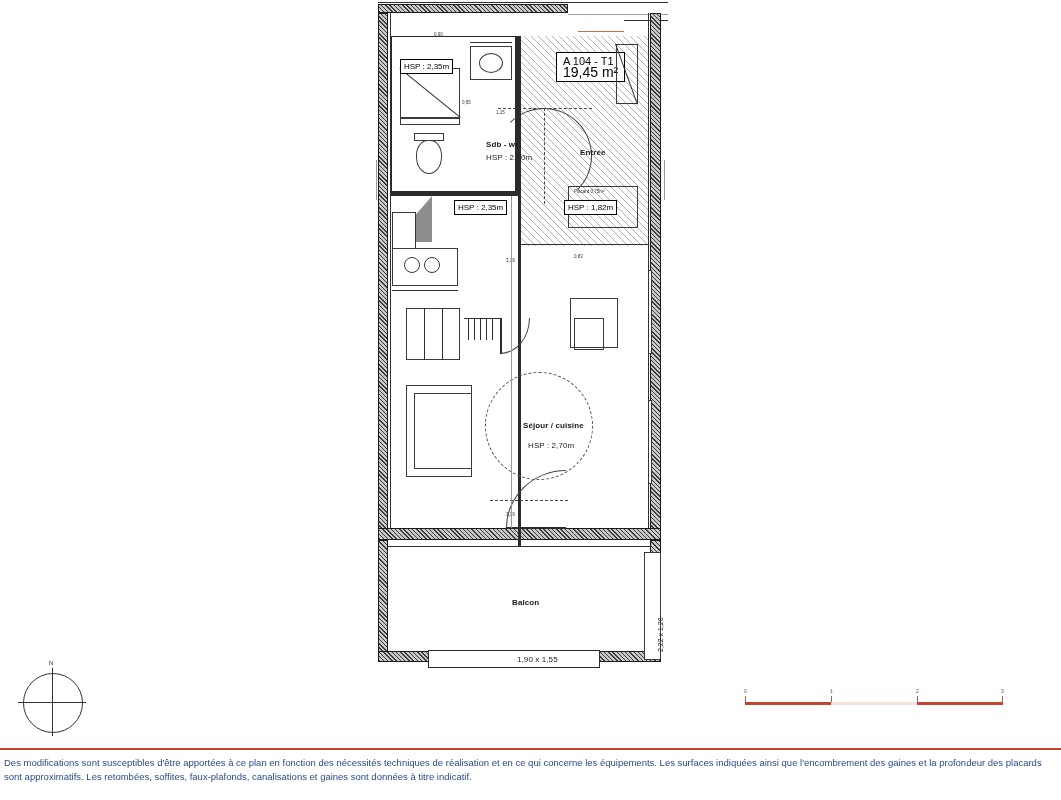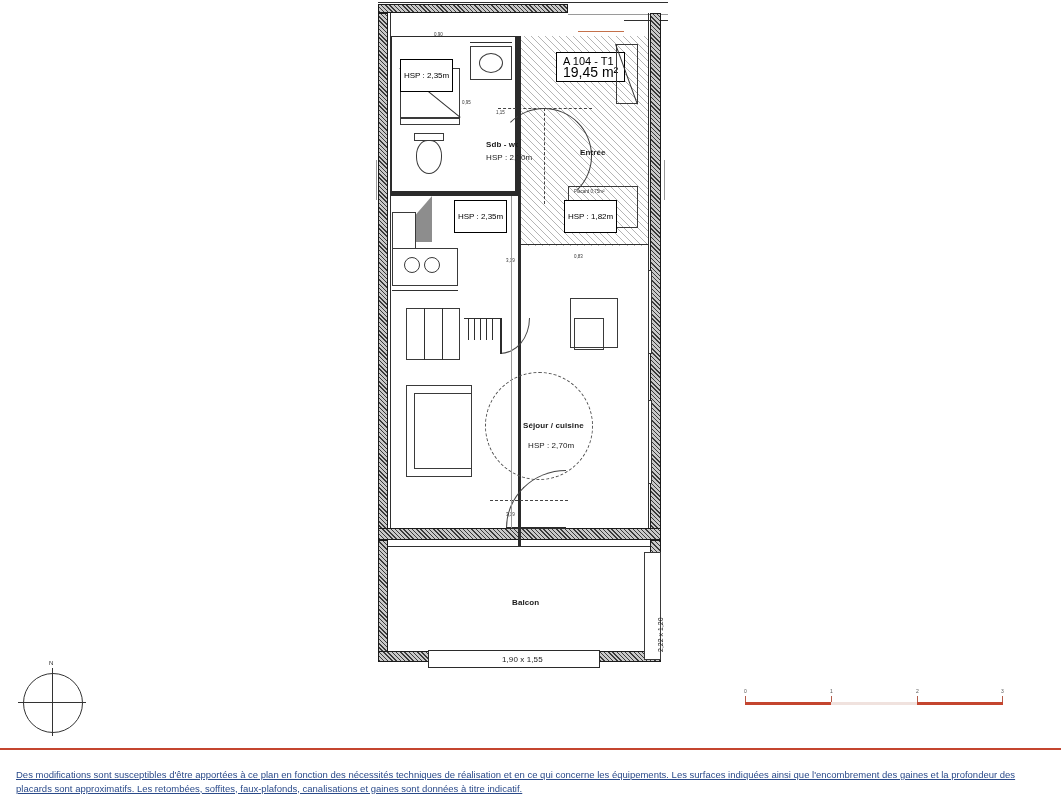--- a/index.html
+++ b/index.html
@@ -34,21 +34,21 @@
   }
   .lbl.b { font-weight: bold; }
   .lbl.c { text-align: center; }
 
   .boxlbl {
     position: absolute;
     border: 1px solid #000;
     background: #ffffff;
     font-size: 8px;
     line-height: 11px;
-    padding: 10px 3px;
+    padding: 1px 3px;
     white-space: nowrap;
   }
 
   
   .wall {
     position: absolute;
     background:
       repeating-linear-gradient(45deg,
         #3a3a3a 0px, #3a3a3a 1px,
         #c9c9c9 1px, #c9c9c9 3px);
@@ -194,21 +194,21 @@
     left: 0;
     top: 748px;
     width: 1061px;
     padding: 6px 4px 4px 4px;
     box-sizing: border-box;
     border-top: 2px solid #c4452f;
     color: #2a4a8a;
     font-size: 9.5px;
     line-height: 13.5px;
   }
-  #notice p { margin: 12px; text-decoration: underline; }
+  #notice p { margin: 0; }
 
   
   .vert-text {
     position: absolute;
     font-size: 7px;
     color: #1a1a1a;
     transform: rotate(-90deg);
     transform-origin: left top;
     white-space: nowrap;
   }
@@ -332,21 +332,21 @@
   <div class="thin line-v thin-grey" style="left:133px; top:196px; height:332px;"></div>
 
   <div class="wall" style="left:0px; top:540px; width:10px; height:122px;"></div>
   <div class="wall" style="left:272px; top:540px; width:11px; height:122px;"></div>
   <div class="wall" style="left:0px; top:651px; width:283px; height:11px;"></div>
   <div class="thin line-h" style="left:10px; top:546px; width:262px; height:1px;"></div>
 
   <div class="lbl b c" style="left:114px; top:598px;">Balcon</div>
 
   <div class="obj obj-fill" style="left:50px; top:650px; width:172px; height:18px; background:#ffffff; border-color:#2b2b2b;"></div>
-  <div class="lbl c" style="left:104px; top:655px;">1,90 x 1,55</div>
+  <div class="lbl c" style="left:119px; top:655px;">1,90 x 1,55</div>
 
   <div class="obj" style="left:266px; top:552px; width:17px; height:108px; background:#ffffff;"></div>
   <div class="vert-text" style="left:279px; top:652px;">2,22 x 1,20</div>
 
 </div>
 
 <div id="compass">
   <div class="ring"></div>
   <div class="nlabel">N</div>
   <div style="position:absolute; left:34px; top:0px; width:1px; height:68px; background:#333;"></div>

